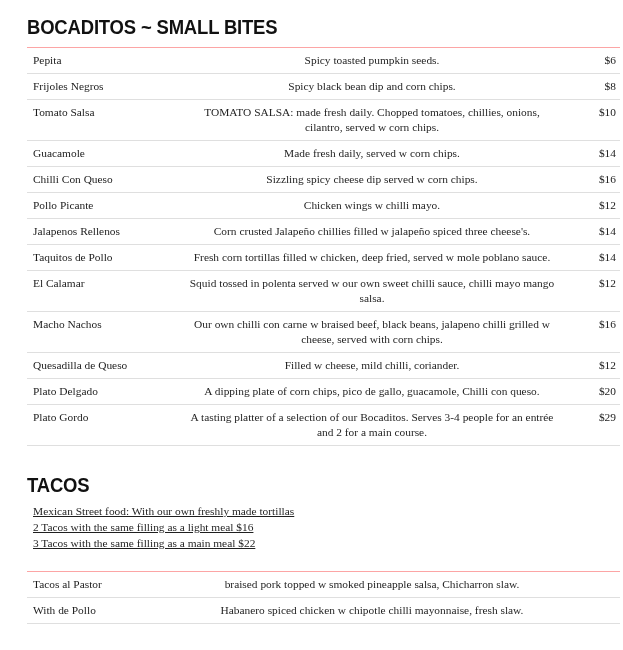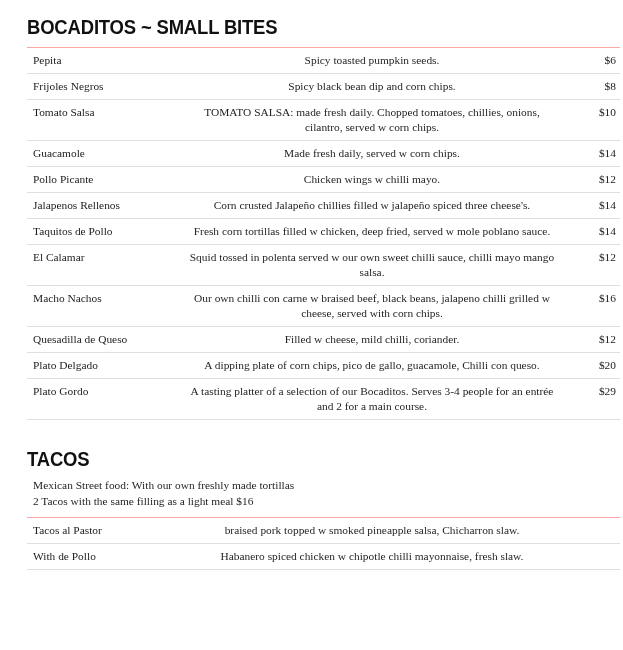--- a/index.html
+++ b/index.html
@@ -84,21 +84,22 @@
     color: #1c1c1c;
     white-space: nowrap;
   }
 
   
   .tacos-intro {
     font-size: 11.4px;
     line-height: 16px;
     color: #1f1f1f;
     padding-left: 6px;
-    margin-bottom: 8px;
+    margin-bottom: 20px;
+    text-decoration: underline;
   }
   .tacos-intro div { white-space: nowrap; }
 
   .spacer-tacos { height: 14px; }
 </style>
 </head>
 <body>
 
 <div class="menu-page">
 
@@ -120,20 +121,25 @@
         <td class="col-name">Tomato Salsa</td>
         <td class="col-desc">TOMATO SALSA: made fresh daily. Chopped tomatoes, chillies, onions, cilantro, served w corn chips.</td>
         <td class="col-price">$10</td>
       </tr>
       <tr>
         <td class="col-name">Guacamole</td>
         <td class="col-desc">Made fresh daily, served w corn chips.</td>
         <td class="col-price">$14</td>
       </tr>
       <tr>
+        <td class="col-name">Chilli Con Queso</td>
+        <td class="col-desc">Sizzling spicy cheese dip served w corn chips.</td>
+        <td class="col-price">$16</td>
+      </tr>
+      <tr>
         <td class="col-name">Pollo Picante</td>
         <td class="col-desc">Chicken wings w chilli mayo.</td>
         <td class="col-price">$12</td>
       </tr>
       <tr>
         <td class="col-name">Jalapenos Rellenos</td>
         <td class="col-desc">Corn crusted Jalapeño chillies filled w jalapeño spiced three cheese's.</td>
         <td class="col-price">$14</td>
       </tr>
       <tr>
@@ -169,20 +175,21 @@
     </tbody>
   </table>
 
   <div class="spacer-tacos"></div>
 
   <h1 class="section-heading section-tacos">TACOS</h1>
 
   <div class="tacos-intro">
     <div>Mexican Street food: With our own freshly made tortillas</div>
     <div>2 Tacos with the same filling as a light meal $16</div>
+    <div>3 Tacos with the same filling as a main meal $22</div>
   </div>
 
   <table class="menu-table">
     <tbody>
       <tr class="first-row">
         <td class="col-name">Tacos al Pastor</td>
         <td class="col-desc">braised pork topped w smoked pineapple salsa, Chicharron slaw.</td>
         <td class="col-price"></td>
       </tr>
       <tr class="last-row">

